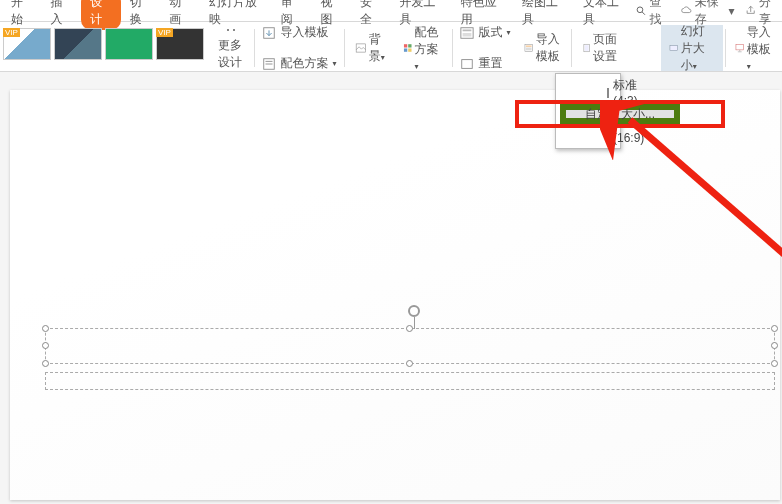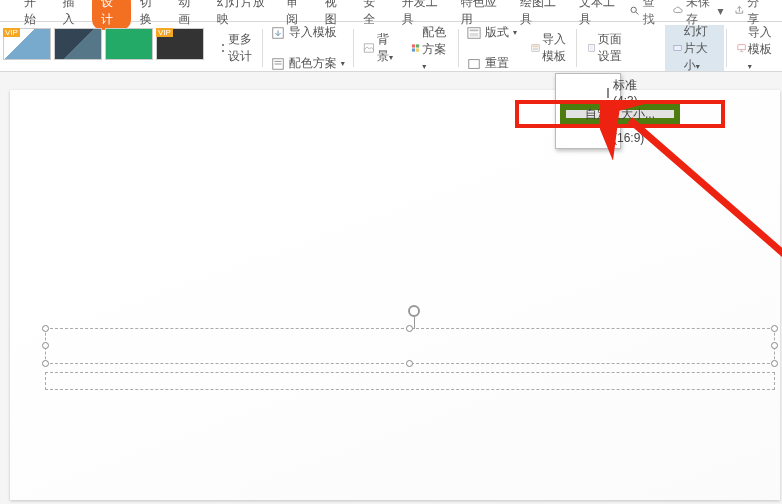--- a/index.html
+++ b/index.html
@@ -1,35 +1,35 @@
 <!DOCTYPE html>
 <html><head>
 <meta charset="utf-8">
 <style>
   * { box-sizing: border-box; margin: 0; padding: 0; }
   body { width: 782px; height: 504px; font-family: "Microsoft YaHei", sans-serif; font-size: 12px; background: #fff; overflow: hidden; position: relative; }
   
-  .menubar { display: flex; align-items: center; height: 22px; padding: 0 15px; background: #fff; border-bottom: 1px solid #d8d8d8; }
+  .menubar { display: flex; align-items: center; height: 22px; padding: 0 2px; background: #fff; border-bottom: 1px solid #d8d8d8; }
   .menu-tab { padding: 2px 9px; color: #555; cursor: pointer; }
   .menu-tab.active { background: #f36f21; color: #fff; border-radius: 10px; }
   .menu-right { margin-left: auto; display: flex; align-items: center; gap: 10px; color: #666; }
   .menu-right .mi { display: inline-flex; align-items: center; gap: 3px; }
   .mico { width: 13px; height: 13px; display: inline-block; }
   
   .ribbon { display: flex; height: 50px; border-bottom: 1px solid #d8d8d8; padding-top: 3px; }
   
   .templates { display: flex; gap: 3px; padding: 3px 6px 0 3px; }
   .tmpl { width: 48px; height: 32px; border: 1px solid #ccc; position: relative; }
   .tmpl.vip::before { content: "VIP"; position: absolute; top: -1px; left: -1px; background: #f5a623; color: #fff; font-size: 8px; padding: 0 2px; }
   .tmpl1 { background: linear-gradient(135deg,#fff 40%,#7ac 40%); }
   .tmpl2 { background: linear-gradient(135deg,#345 50%,#578 50%); }
   .tmpl3 { background: #2a6; }
   .tmpl4 { background: #333; }
   
-  .more-btn { display: flex; flex-direction: row; align-items: center; justify-content: center; padding: 0 8px; color: #555; gap: 2px; }
+  .more-btn { display: flex; flex-direction: column; align-items: center; justify-content: center; padding: 0 8px; color: #555; gap: 2px; }
   .more-btn .grid { width: 16px; height: 16px; background:
     radial-gradient(circle,#888 1px,transparent 1px) 2px 2px/6px 6px; }
   
   .sep { width: 1px; background: #ddd; margin: 4px 2px; }
   
   .rgrp { display: flex; flex-direction: column; justify-content: center; padding: 0 6px; gap: 14px; }
   .rgrp .row { display: flex; align-items: center; gap: 4px; color: #555; white-space: nowrap; }
   
   .bigbtn { display: flex; align-items: center; justify-content: center; padding: 0 8px; color: #555; gap: 2px; }
   .bigbtn.active { background: #dce6ef; margin-left: 35px; }

